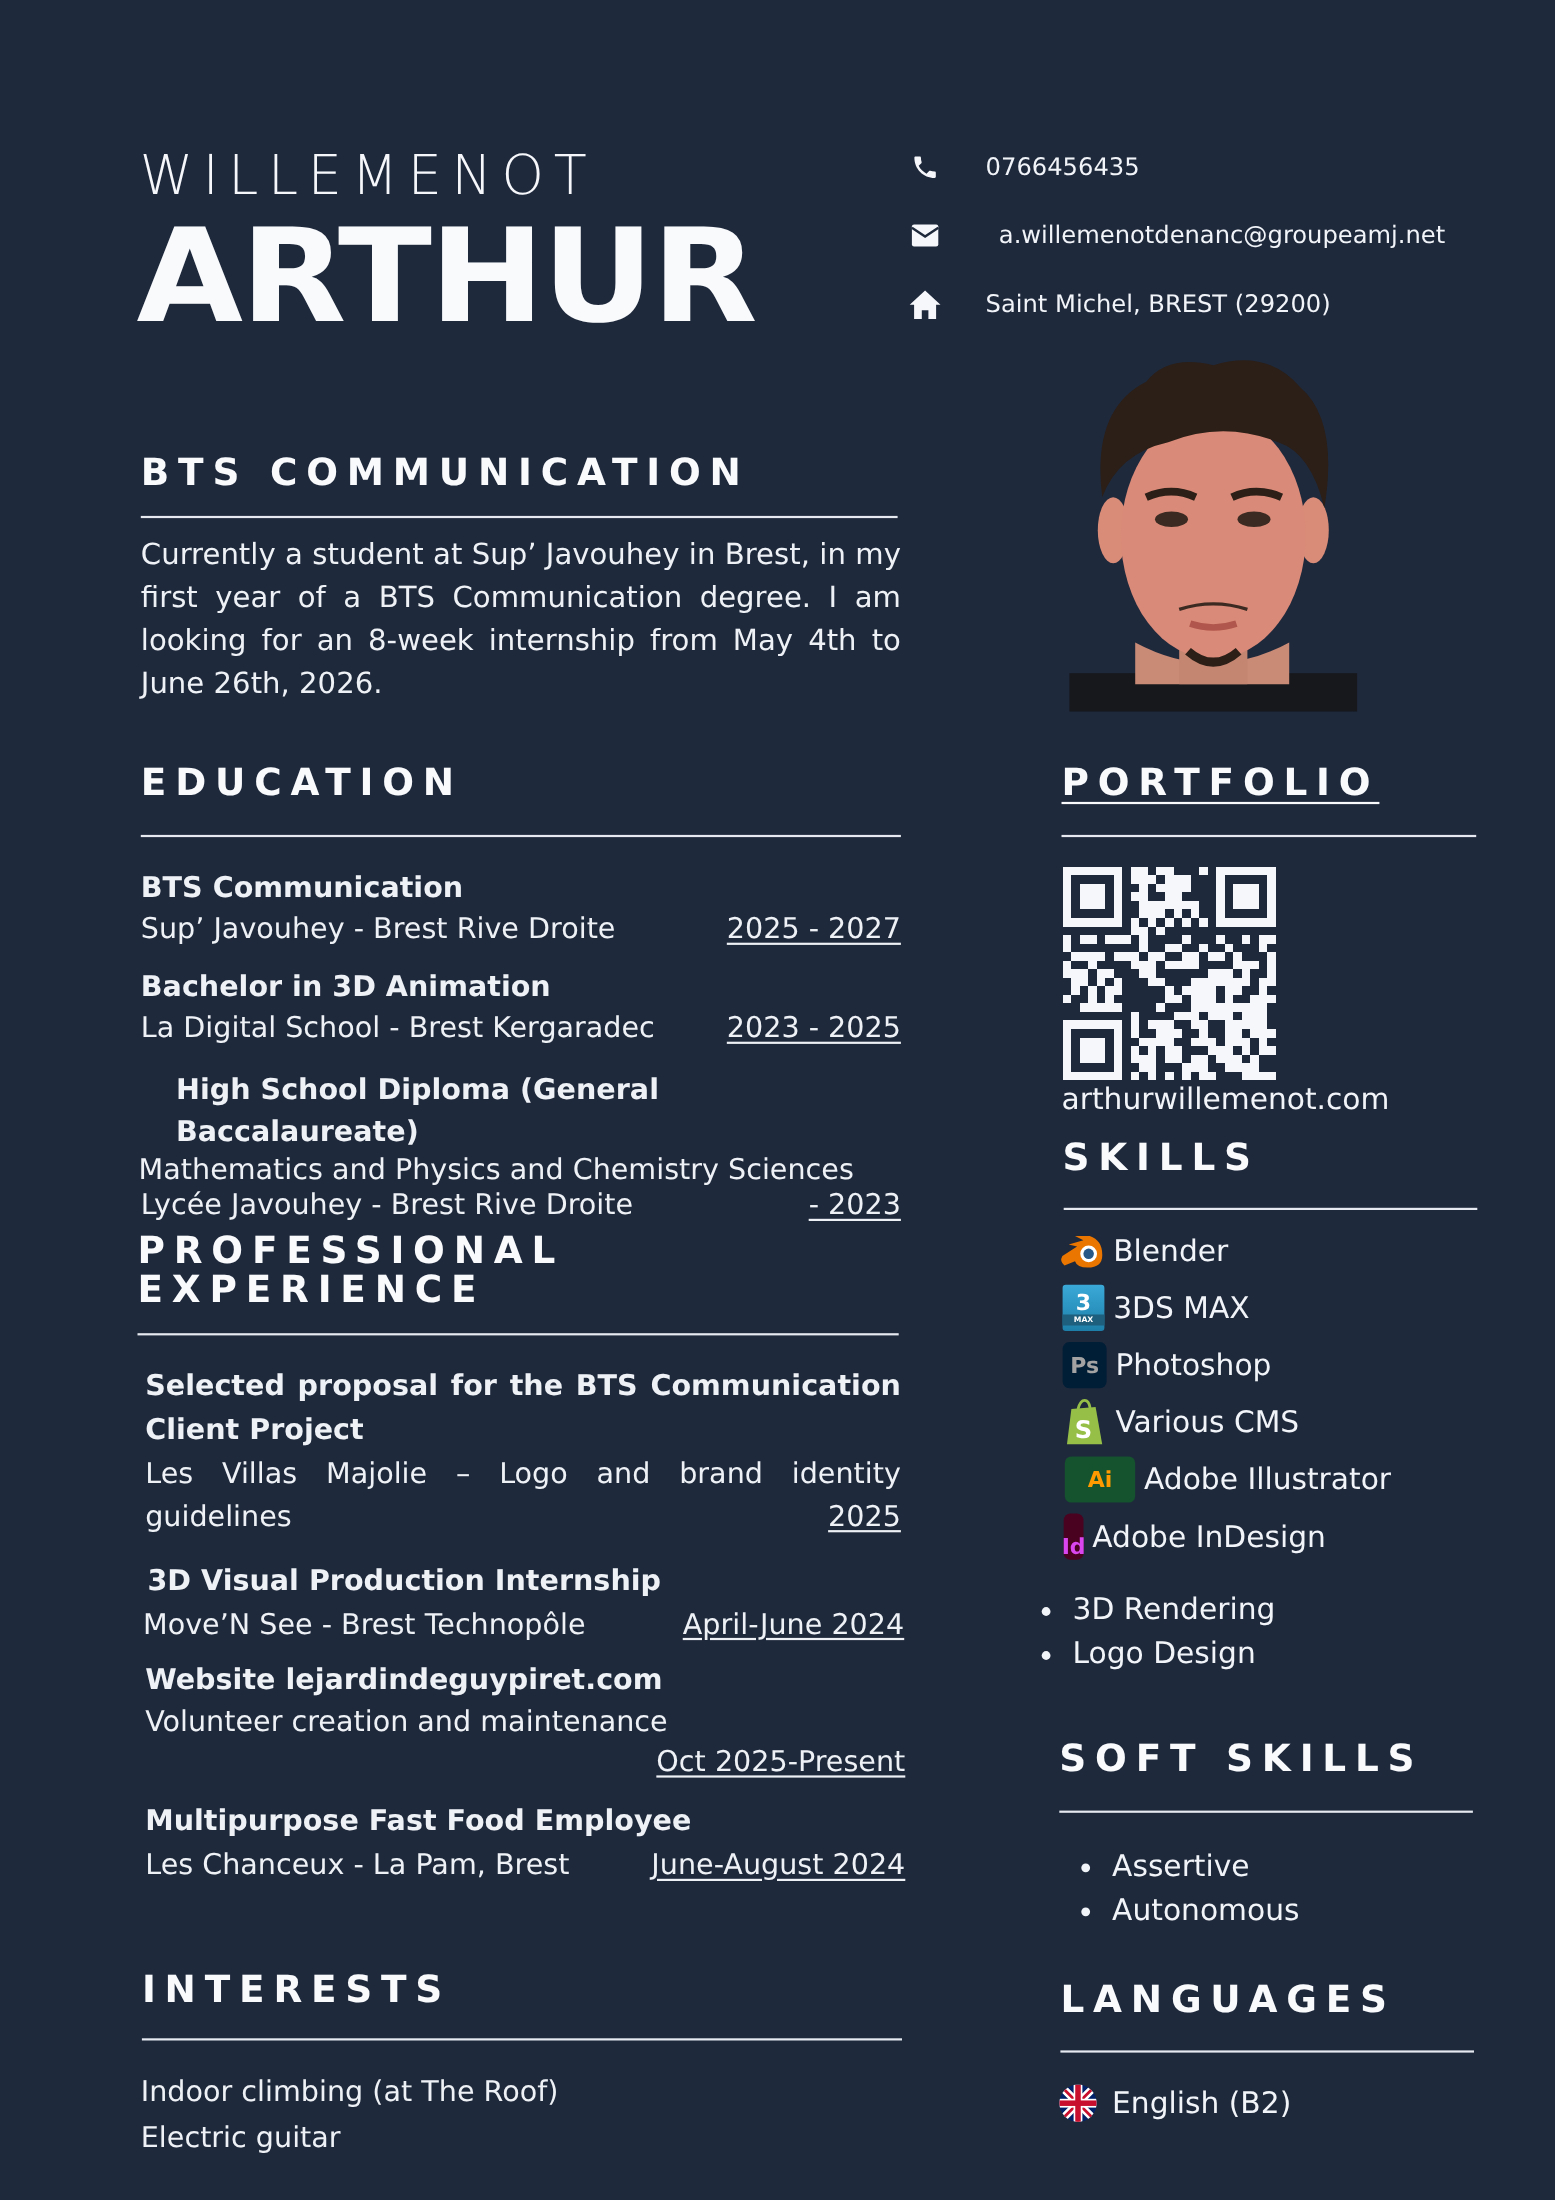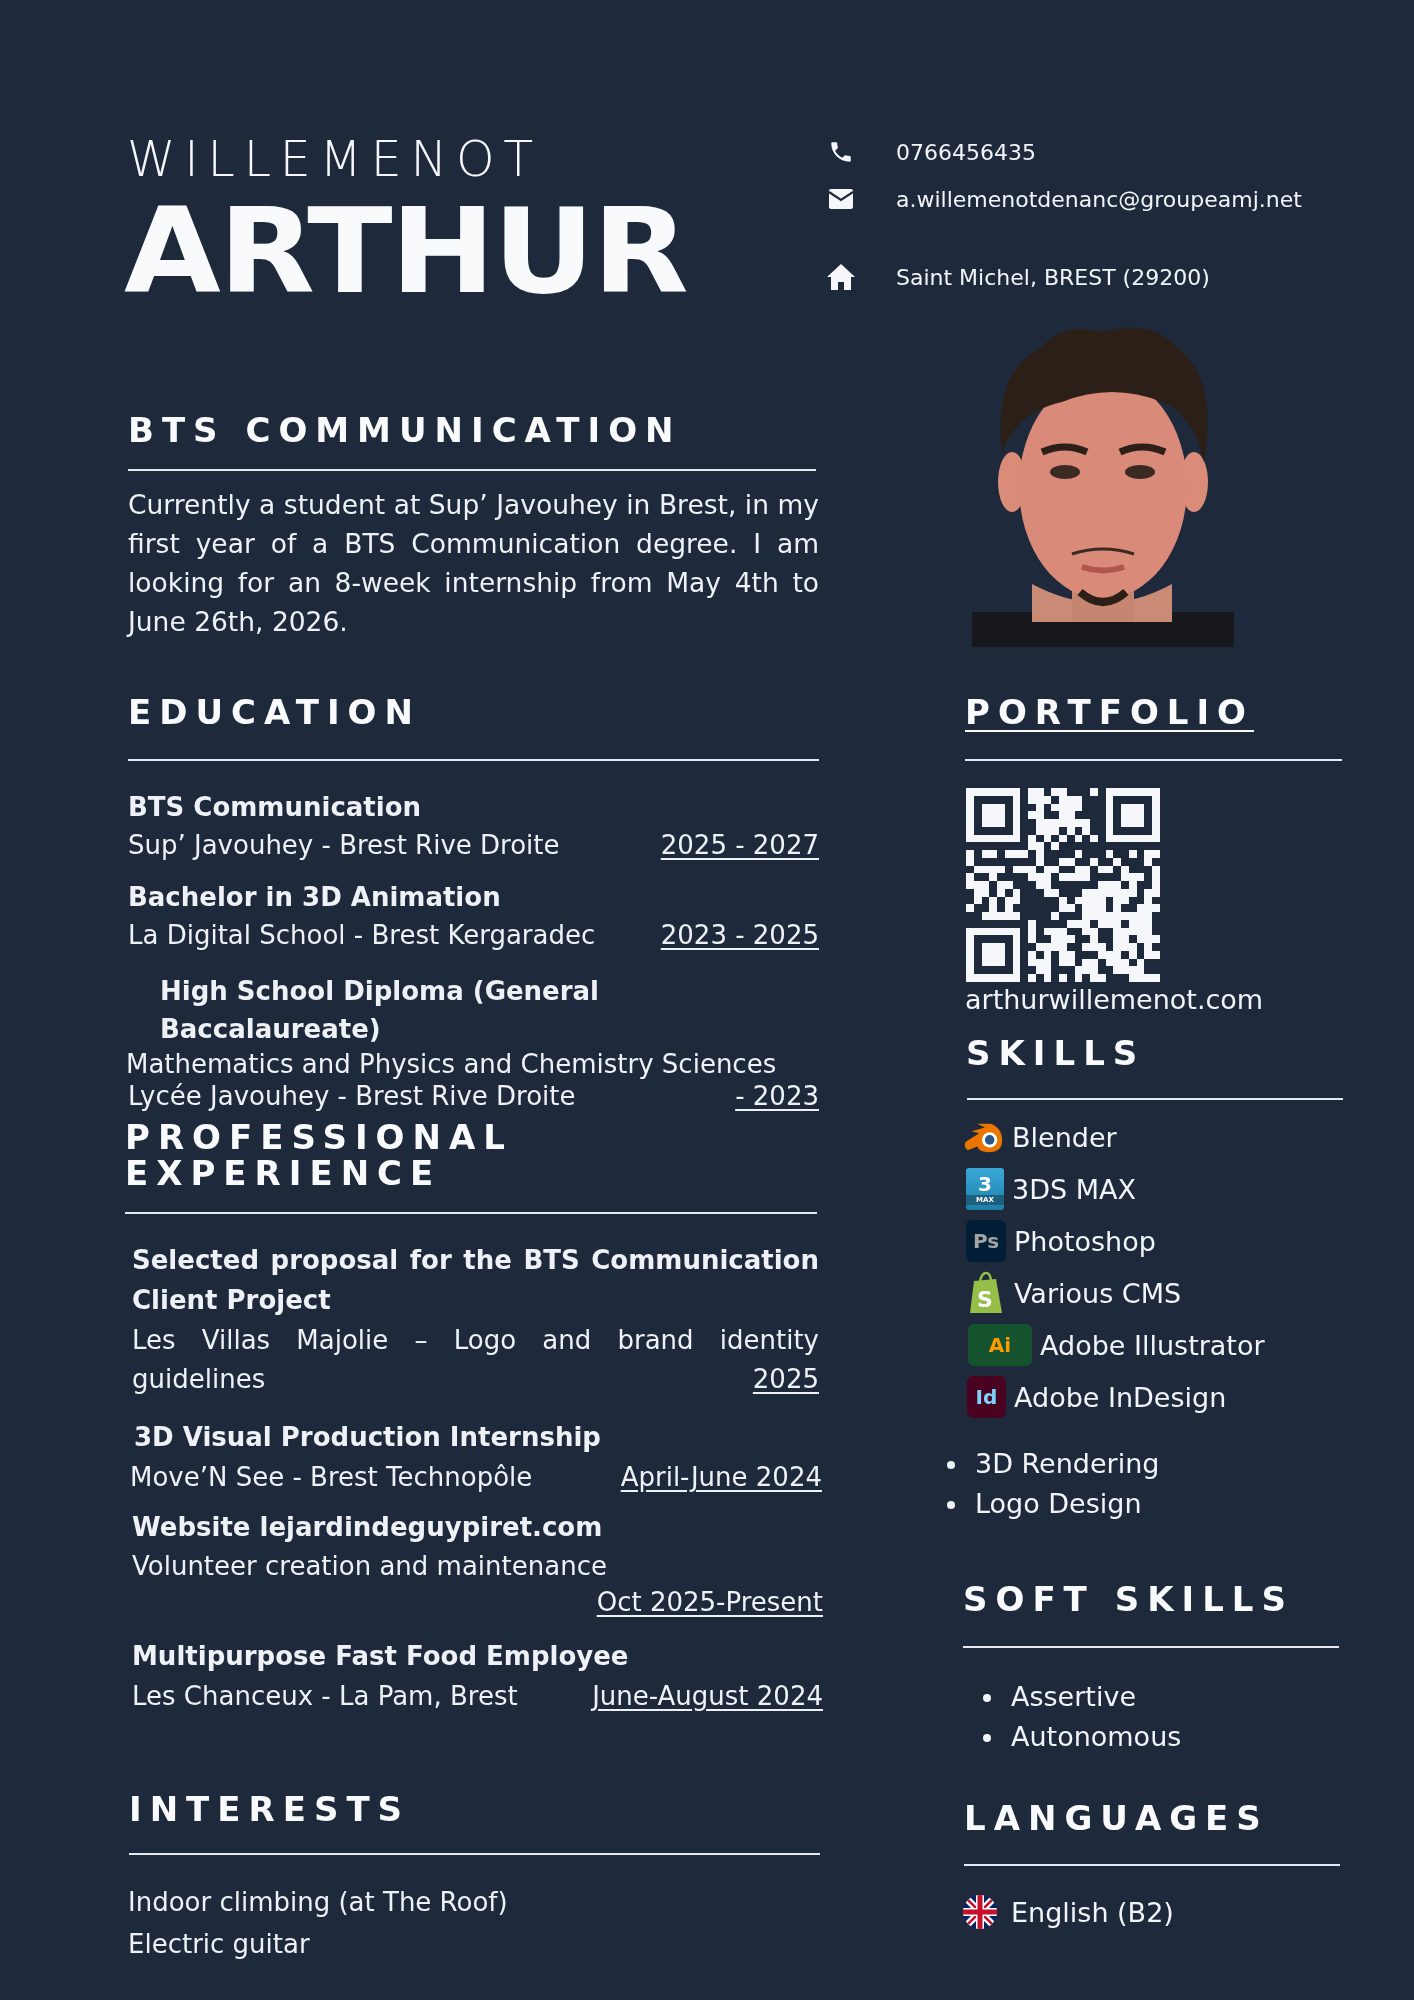--- a/index.html
+++ b/index.html
@@ -30,21 +30,21 @@
 <div class="abs firstname">ARTHUR</div>
 
 <div class="abs contact-row" style="top:137px;">
   <span class="ico">
     <svg width="26" height="26" viewBox="0 0 24 24">
         <path fill="#f5f7fa" d="M6.6 10.8c1.4 2.8 3.8 5.1 6.6 6.6l2.2-2.2c.3-.3.7-.4 1-.2 1.1.4 2.3.6 3.6.6.6 0 1 .4 1 1V20c0 .6-.4 1-1 1C10.6 21 3 13.4 3 4c0-.6.4-1 1-1h3.5c.6 0 1 .4 1 1 0 1.3.2 2.5.6 3.6.1.3 0 .7-.2 1L6.6 10.8z"></path>
       </svg>
   </span>
   <span>0766456435</span>
 </div>
-<div class="abs contact-row" style="top:184px;">
+<div class="abs contact-row" style="top:199px;gap:12px;">
   <span class="ico">
     <svg width="26" height="22" viewBox="0 0 26 22">
         <rect x="1" y="1" width="24" height="20" rx="2" fill="#f5f7fa"></rect>
         <path d="M1 4 L13 12 L25 4" stroke="#1f293c" stroke-width="2.2" fill="none"></path>
       </svg>
   </span>
   <span>a.willemenotdenanc@groupeamj.net</span>
 </div>
 <div class="abs contact-row" style="top:262px;">
   <span class="ico">
@@ -316,21 +316,21 @@
     </span>
     <span>Various CMS</span>
   </div>
   <div class="skill">
     <span class="logo" style="background:#14532d; color:#ff9a00; margin-left:6px; width:64px;">
         <span>Ai</span>
       </span>
     <span>Adobe Illustrator</span>
   </div>
   <div class="skill">
-    <span class="logo" style="background:#49021f; color:#7dd3fc; margin-left:5px; width:39px;">
+    <span class="logo" style="background:#49021f; color:#d946ef; margin-left:5px; width:18px;align-items:flex-end;">
         <span>Id</span>
       </span>
     <span>Adobe InDesign</span>
   </div>
 </div>
 
 <ul class="abs bullets" style="left:927px; top:1444px;">
   <li>3D Rendering</li>
   <li>Logo Design</li>
 </ul>

